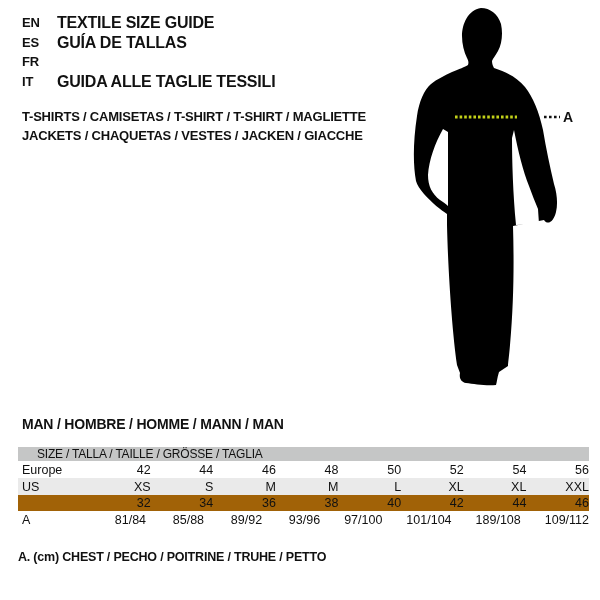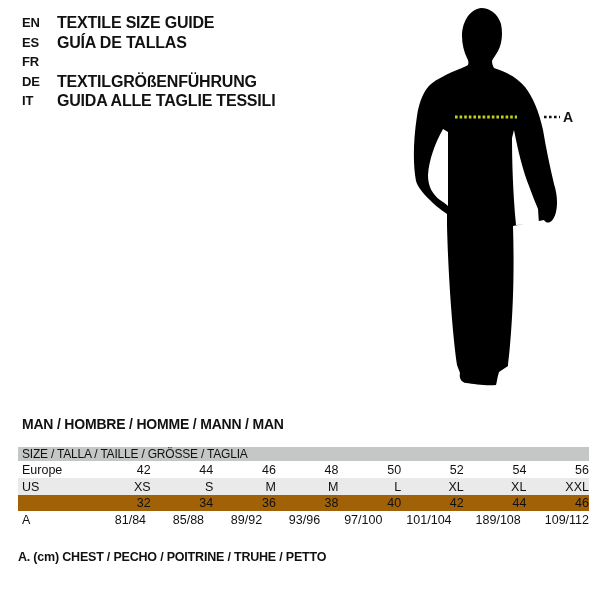--- a/index.html
+++ b/index.html
@@ -27,21 +27,21 @@
   .figure { position:absolute; left:410px; top:0; width:190px; height:405px; }
   .figure svg { display:block; width:100%; height:100%; }
 
   
   .section-title { position:absolute; left:22px; top:416px; font-weight:bold; font-size:14px; letter-spacing:-0.2px; }
 
   
   .size-table { position:absolute; left:18px; top:447px; width:571px; font-size:12.5px; }
   .t-header {
     height:14px; line-height:14px; font-size:12px;
-    padding-left:4px; letter-spacing:-0.2px; white-space:nowrap;
+    padding-left:19px; letter-spacing:-0.2px; white-space:nowrap;
   }
   .t-row { display:grid; grid-template-columns:70px repeat(8,1fr); align-items:center;gap:24px; }
   .t-row .t-label { padding-left:4px; text-align:left; }
   .t-row .t-cell { text-align:right; }
   .h-row    { height:17px; }
   .h-row3   { height:16px; }
   .h-row4   { height:18px; }
 
   
   .footnote { position:absolute; left:18px; top:550px; font-weight:bold; font-size:12.5px; letter-spacing:-0.2px; }
@@ -57,29 +57,29 @@
       <span class="lang-label">TEXTILE SIZE GUIDE</span>
     </div>
     <div class="lang-row">
       <span class="lang-code">ES</span>
       <span class="lang-label">GUÍA DE TALLAS</span>
     </div>
     <div class="lang-row">
       <span class="lang-code">FR</span>
     </div>
     <div class="lang-row">
-      <span class="lang-code">DE</span>
-      <span class="lang-label">TEXTILGRÖßENFÜHRUNG</span>
-    </div>
-    <div class="lang-row">
       <span class="lang-code">IT</span>
       <span class="lang-label">GUIDA ALLE TAGLIE TESSILI</span>
     </div>
   </div>
 
+  <div class="categories">
+    <div class="category-line">T-SHIRTS / CAMISETAS / T-SHIRT / T-SHIRT / MAGLIETTE</div>
+    <div class="category-line">JACKETS / CHAQUETAS / VESTES / JACKEN / GIACCHE</div>
+  </div>
 
   <div class="figure">
     <svg viewBox="410 0 190 405" xmlns="http://www.w3.org/2000/svg">
       <path fill="#000000" d="
         M 481 8
         C 490 8 498 14 501 24
         C 503 33 502 44 498 51
         C 496 55 493 58 492 61
         C 492 64 493 66 494 68
         C 506 72 517 77 525 87

